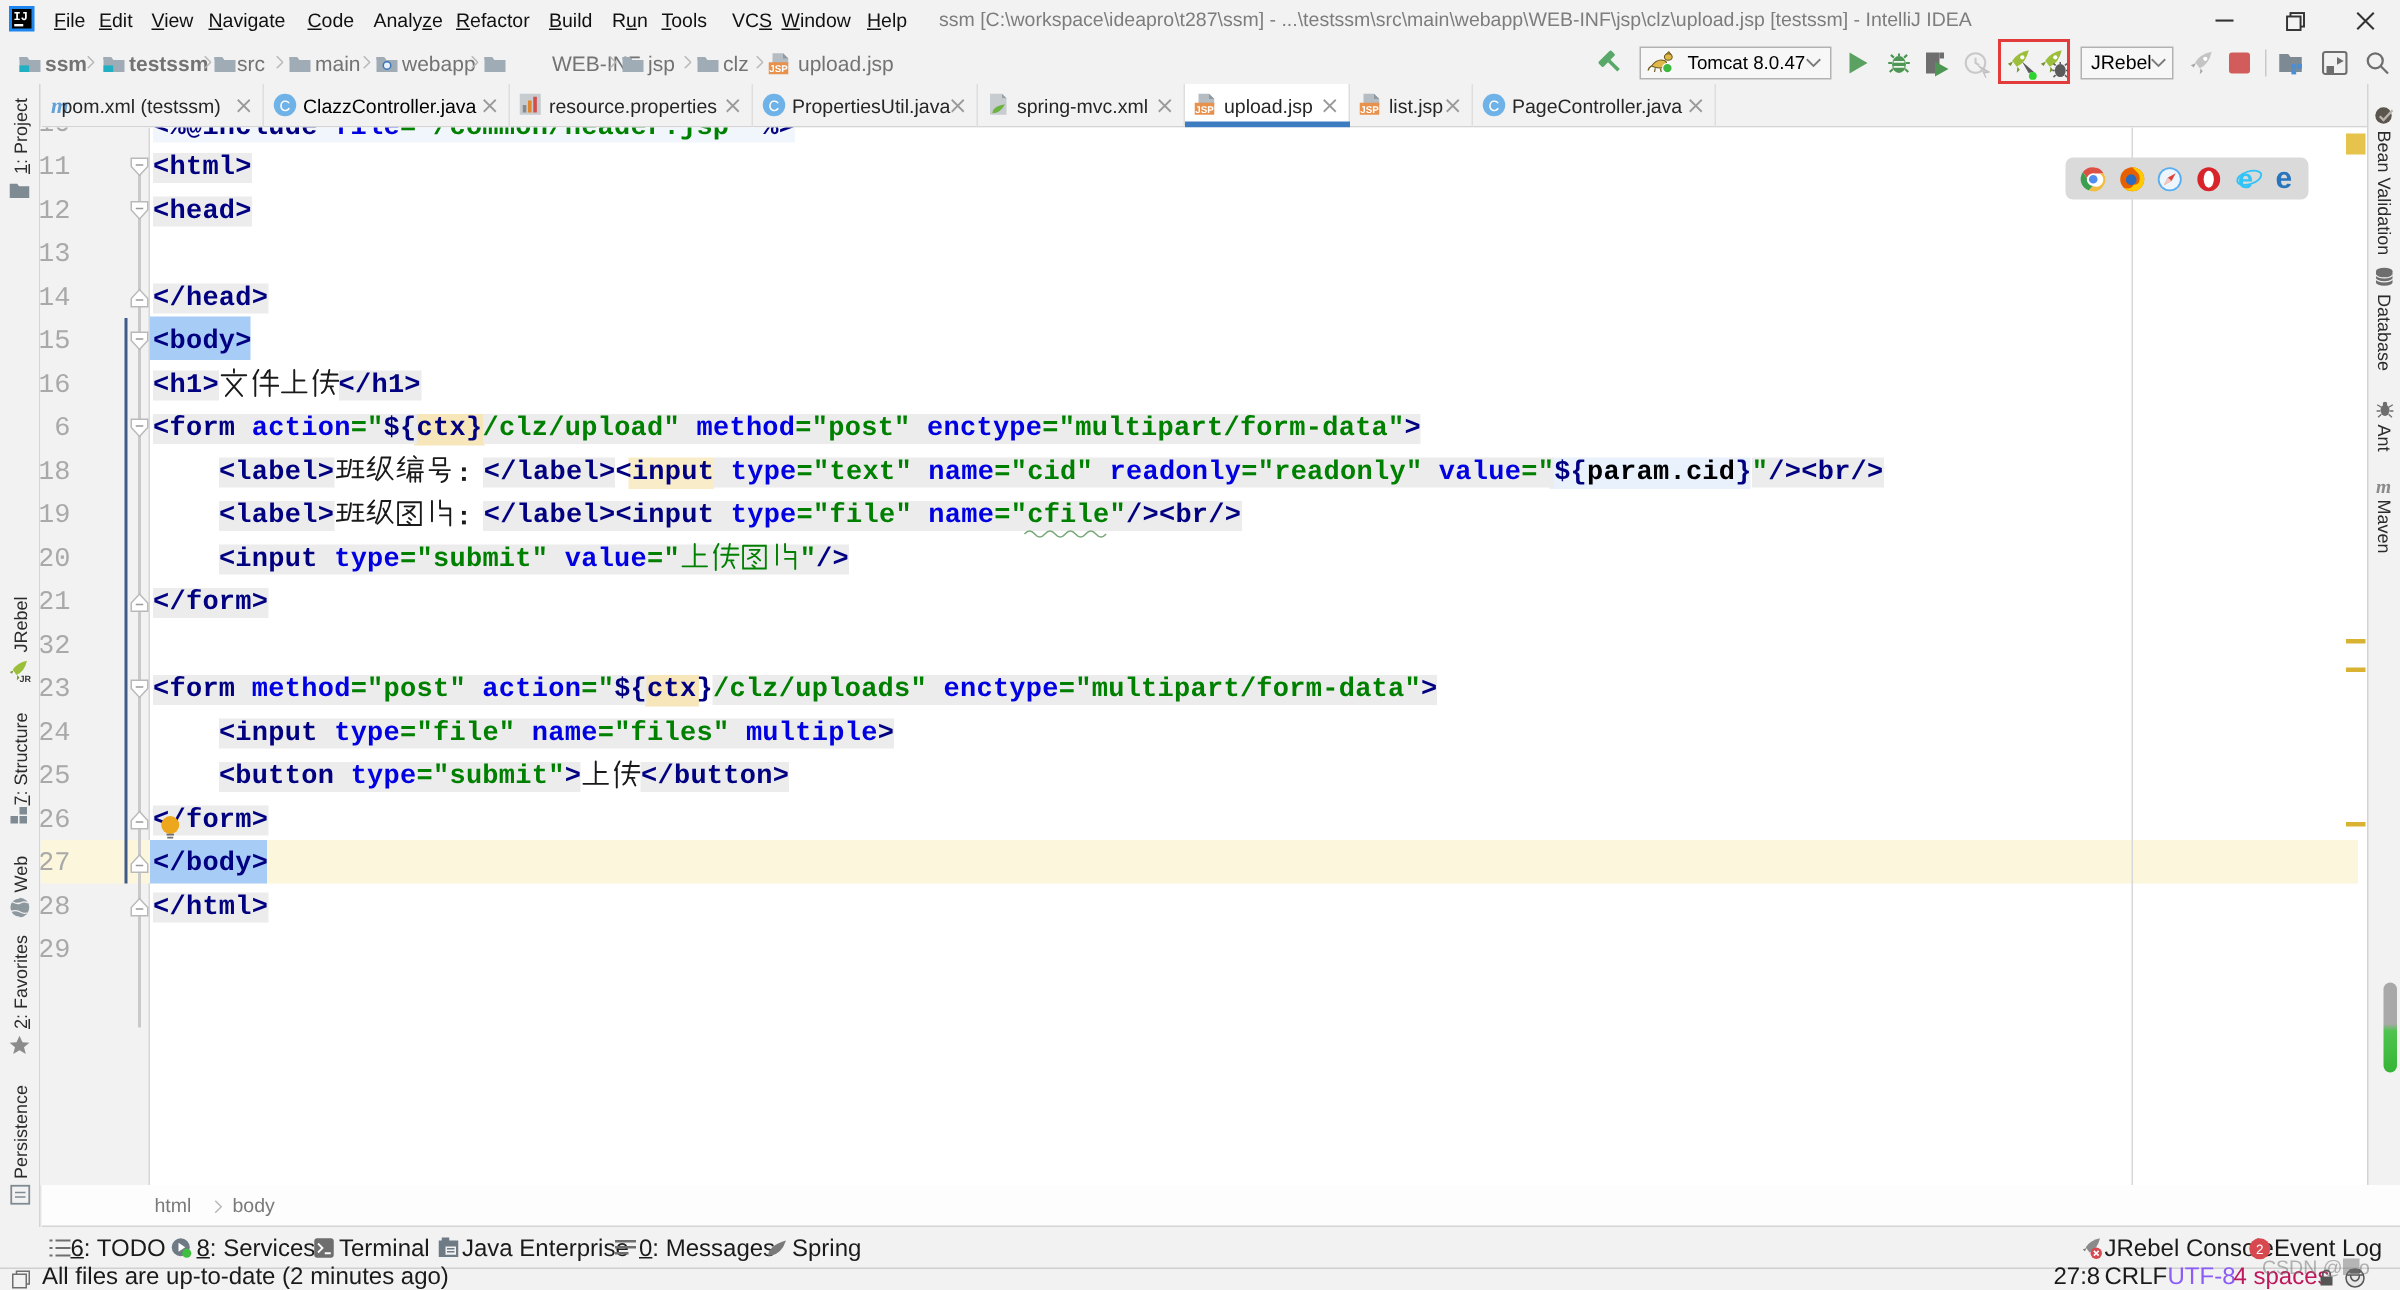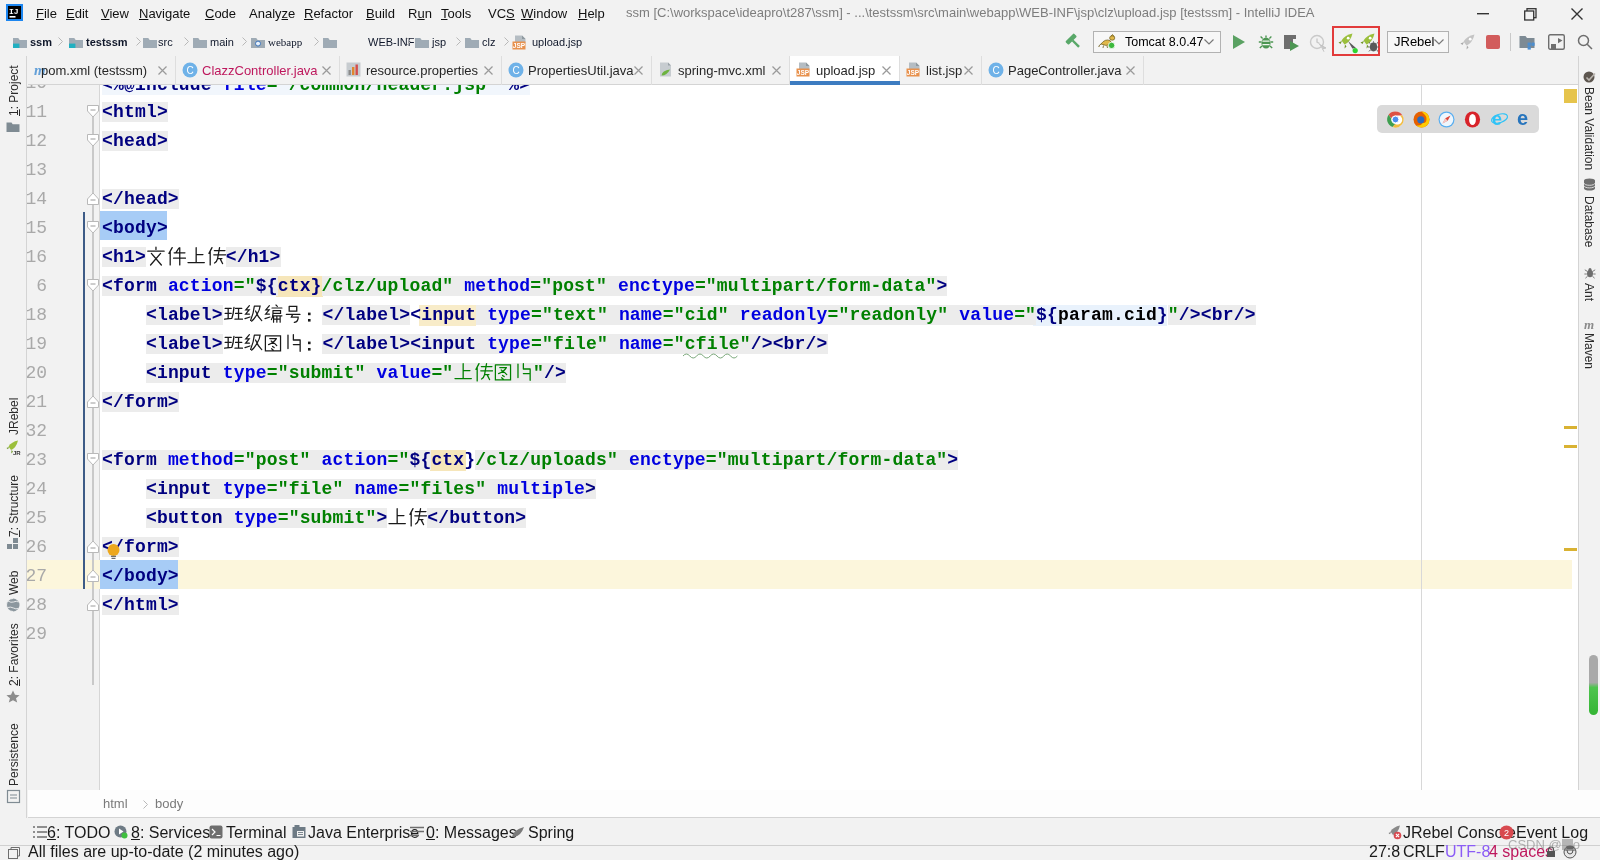--- a/index.html
+++ b/index.html
@@ -2,21 +2,21 @@
 <html><head><meta charset="utf-8"><style>
 *{margin:0;padding:0;box-sizing:border-box}
 html,body{width:1600px;height:860px;overflow:hidden}
 body{position:relative;font-family:"Liberation Sans",sans-serif;background:#f2f2f2;color:#1a1a1a}
 .abs{position:absolute}
 svg.ic{position:absolute;overflow:visible}
 #titlebar{position:absolute;left:0;top:0;width:1600px;height:28px;background:#f2f2f2}
 .menu{position:absolute;top:0;height:28px;line-height:28px;font-size:13px;color:#111}
 #title{position:absolute;left:626px;top:0;height:28px;line-height:26px;font-size:13px;color:#7d7d7d;white-space:pre}
 #navbar{position:absolute;left:0;top:28px;width:1600px;height:28px;background:#f2f2f2}
-.bc{position:absolute;top:28px;height:28px;line-height:28px;font-size:11px;color:#0f172a}
+.bc{position:absolute;top:28px;height:28px;line-height:28px;font-size:14px;color:#737373}
 .bsep{position:absolute;top:37px;width:5px;height:9px}
 #tabbar{position:absolute;left:28px;top:56px;width:1550px;height:29px;background:#f2f2f2;border-bottom:1px solid #d4d4d4}
 .tab{position:absolute;top:56px;height:29px;border-right:1px solid #dedede;font-size:13px;color:#262626}
 #editor{position:absolute;left:27px;top:85px;width:1551px;height:705px;overflow:hidden;background:#fff}
 #gutter{position:absolute;left:0;top:0;width:73px;height:705px;background:#f2f2f2;border-right:1px solid #d6d6d6}
 .ln{position:absolute;left:-6px;width:26px;text-align:right;font-family:"Liberation Mono",monospace;font-size:18px;color:#a9a9a9;height:29px;line-height:29px}
 .cl{position:absolute;left:75px;height:29px;line-height:29px;white-space:pre;font-family:"Liberation Mono",monospace;font-size:18px;font-weight:700;letter-spacing:0.175px}
 .bg{background:#ececec}
 .bgb{background:#f1f6fc}
 .t{color:#000080}.a{color:#0000e0}.s{color:#008000}.k{color:#000}
@@ -128,21 +128,21 @@
 <svg class="ic" style="left:192px;top:35px" width="16" height="14">
     <path d="M1 3 h5 l1.5 2 H15 V13 H1 Z" fill="#9fabb5"></path>
     <path d="M1 3 h5 l1.5 2 H1 Z" fill="#9fabb5"></path>
   </svg>
 <div class="bc" style="left:210px;">main</div>
 <svg class="ic" style="left:250px;top:35px" width="16" height="14">
     <path d="M1 3 h5 l1.5 2 H15 V13 H1 Z" fill="#9fabb5"></path>
     <path d="M1 3 h5 l1.5 2 H1 Z" fill="#9fabb5"></path>
     <circle cx="8" cy="8.6" r="2.5" fill="#e8f1fa" stroke="#3c74bb"></circle>
   </svg>
-<div class="bc" style="left:268px;font-family:Liberation Serif, serif;">webapp</div>
+<div class="bc" style="left:268px;">webapp</div>
 <svg class="ic" style="left:322px;top:35px" width="16" height="14">
     <path d="M1 3 h5 l1.5 2 H15 V13 H1 Z" fill="#9fabb5"></path>
     <path d="M1 3 h5 l1.5 2 H1 Z" fill="#9fabb5"></path>
   </svg>
 <div class="bc" style="left:340px;margin-left:28px;">WEB-INF</div>
 <svg class="ic" style="left:414px;top:35px" width="16" height="14">
     <path d="M1 3 h5 l1.5 2 H15 V13 H1 Z" fill="#9fabb5"></path>
     <path d="M1 3 h5 l1.5 2 H1 Z" fill="#9fabb5"></path>
   </svg>
 <div class="bc" style="left:432px;">jsp</div>
@@ -272,21 +272,21 @@
   </svg>
 <div class="abs" style="left:41px;top:56px;height:28px;line-height:29px;font-size:13px;color:#262626">pom.xml (testssm)</div>
 <svg class="ic" style="left:158px;top:66px" width="9" height="9">
     <path d="M0.5 0.5 L8.5 8.5 M8.5 0.5 L0.5 8.5" stroke="#9a9a9a" stroke-width="1.2"></path>
   </svg>
 <div class="tab" style="left:176px;width:164px;"></div>
 <svg class="ic" style="left:182px;top:62px" width="16" height="16">
     <circle cx="8" cy="8" r="7.5" fill="#6fb2e8"></circle>
     <text x="8" y="12" font-size="10" fill="#fff" text-anchor="middle" font-family="Liberation Sans">C</text>
   </svg>
-<div class="abs" style="left:202px;top:56px;height:28px;line-height:29px;font-size:13px;color:#be185d">ClazzController.java</div>
+<div class="abs" style="left:202px;top:56px;height:28px;line-height:29px;font-size:13px;color:#000000">ClazzController.java</div>
 <svg class="ic" style="left:322px;top:66px" width="9" height="9">
     <path d="M0.5 0.5 L8.5 8.5 M8.5 0.5 L0.5 8.5" stroke="#9a9a9a" stroke-width="1.2"></path>
   </svg>
 <div class="tab" style="left:340px;width:162px;"></div>
 <svg class="ic" style="left:346px;top:62px" width="15" height="15">
     <rect x="0.5" y="0.5" width="14" height="14" fill="#c7ccd0"></rect>
     <rect x="2.5" y="8" width="2.4" height="5" fill="#8a8a8a"></rect>
     <rect x="6" y="5" width="2.4" height="8" fill="#e0862d"></rect>
     <rect x="9.5" y="2.5" width="2.4" height="10.5" fill="#d44d4d"></rect>
   </svg>

